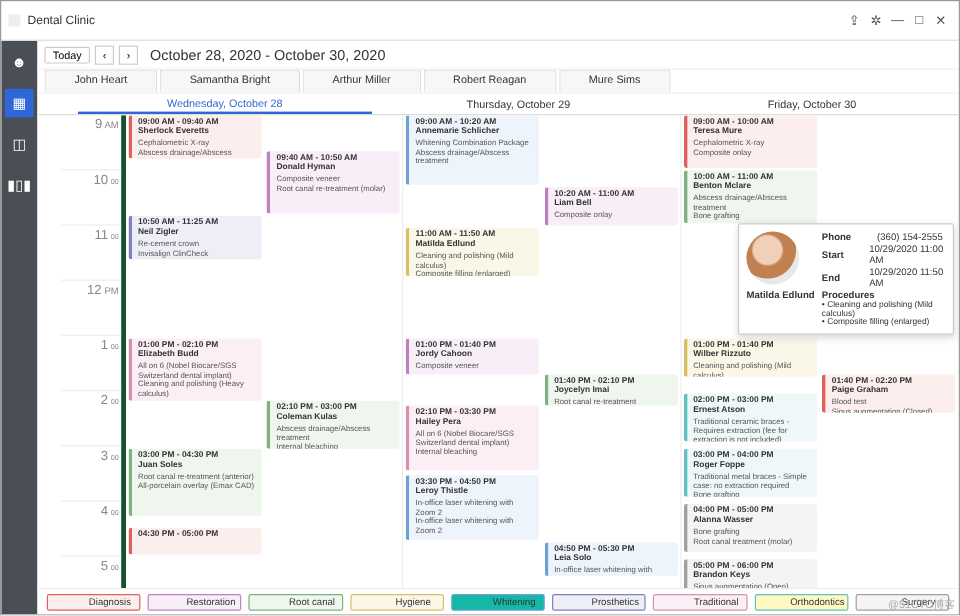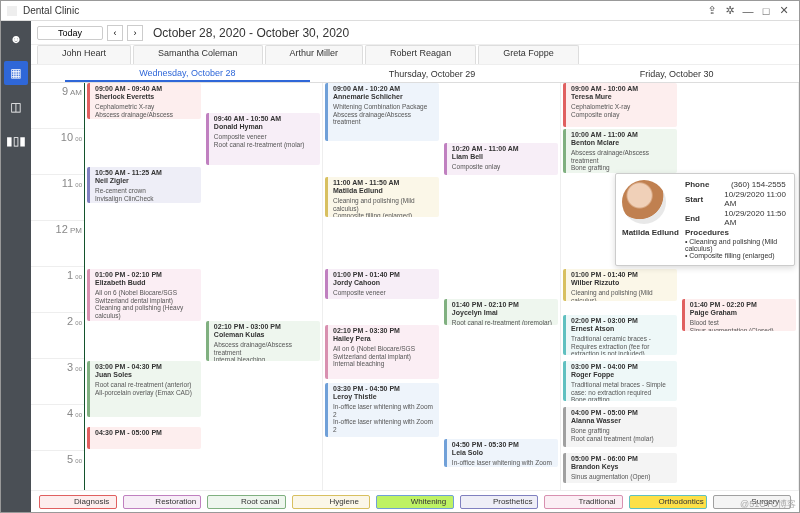--- a/index.html
+++ b/index.html
@@ -1,38 +1,38 @@
 <!DOCTYPE html>
 <html><head>
 <meta charset="utf-8">
 <style>
 * { box-sizing: border-box; margin: 0; padding: 0; }
 body { font-family: "Segoe UI", Arial, sans-serif; font-size: 9px; background: #fff; color: #333; }
 .window { width: 800px; height: 513px; border: 1px solid #999; display: flex; flex-direction: column; overflow: hidden; }
-.titlebar { height: 20px; display: flex; align-items: center; padding: 0 6px; border-bottom: 1px solid #ddd; font-size: 10px; }
+.titlebar { height: 33px; display: flex; align-items: center; padding: 0 6px; border-bottom: 1px solid #ddd; font-size: 10px; }
 .titlebar .logo { width: 10px; height: 10px; background: #eee; margin-right: 6px; }
 .titlebar .spacer { flex: 1; }
 .titlebar .winbtn { width: 18px; text-align: center; color: #555; font-size: 11px; cursor: pointer; }
 .body { flex: 1; display: flex; overflow: hidden; }
 .sidenav { width: 30px; background: #4a4f55; display: flex; flex-direction: column; align-items: center; padding-top: 6px; gap: 10px; }
 .sidenav .navicon { width: 24px; height: 24px; display: flex; align-items: center; justify-content: center; color: #fff; font-size: 12px; border-radius: 2px; }
 .sidenav .navicon.active { background: #2f67d8; }
 .main { flex: 1; display: flex; flex-direction: column; overflow: hidden; }
 .toolbar { height: 24px; display: flex; align-items: center; gap: 4px; padding: 0 6px; border-bottom: 1px solid #eee; }
-.btn { border: 1px solid #ccc; background: #fff; padding: 1px 20px; font-size: 9px; border-radius: 2px; cursor: pointer; }
+.btn { border: 1px solid #ccc; background: #fff; padding: 1px 6px; font-size: 9px; border-radius: 2px; cursor: pointer; }
 .chev { border: 1px solid #ccc; background: #fff; width: 16px; height: 16px; font-size: 9px; display: flex; align-items: center; justify-content: center; cursor: pointer; }
 .date-range { font-size: 12px; margin-left: 6px; }
 .tabs { height: 20px; display: flex; padding: 0 6px; border-bottom: 1px solid #eee; }
 .tab { padding: 2px 24px; border: 1px solid #ddd; border-bottom: none; background: #f7f7f7; font-size: 9px; margin-right: 2px; cursor: pointer; border-radius: 2px 2px 0 0; }
 .dayheaders { height: 18px; display: flex; border-bottom: 1px solid #ddd; justify-content: space-between; }
 .daycol-h { flex: 1; text-align: center; font-size: 9px; display: flex; align-items: center; justify-content: center; }
 .daycol-h.active { color: #2f67d8; border-bottom: 2px solid #2f67d8; }
 .timecol-spacer { width: 34px; }
 .calendar { flex: 1; display: flex; overflow: hidden; position: relative; }
-.timecol { width: 54px; border-right: 1px solid #14532d; }
+.timecol { width: 54px; border-right: 4px solid #14532d; margin-left: 20px; }
 .hour { height: 46px; border-bottom: 1px solid #eee; padding: 2px 2px; font-size: 8px; color: #888; text-align: right; }
 .hour .h { font-size: 11px; }
 .daycols { flex: 1; display: flex; position: relative; }
 .daycol { flex: 1; border-right: 1px solid #eee; position: relative; }
 .event { position: absolute; left: 2px; right: 2px; border-radius: 2px; padding: 2px 3px 2px 5px; font-size: 7px; line-height: 1.2; overflow: hidden; border-left: 3px solid; background: #fdf5f5; }
 .event .t { font-weight: bold; }
 .event .n { font-weight: bold; margin-bottom: 1px; }
 .event .d { color: #555; font-size: 6.5px; }
 .event.w50l { right: 51%; }
 .event.w50r { left: 51%; }
@@ -53,24 +53,24 @@
 .c-whit { border-left-color: #70a0d8; background: #eef4fb; }
 .c-pros { border-left-color: #8080c0; background: #eeeef7; }
 .c-impl { border-left-color: #d890b0; background: #fbeef4; }
 .c-orth { border-left-color: #60c0c0; background: #eef8f8; }
 .c-surg { border-left-color: #a0a0a0; background: #f4f4f4; }
 
 .leg.c-diag { border-color: #e06060; background: #fdeeee; }
 .leg.c-rest { border-color: #c080c0; background: #f7eef7; }
 .leg.c-root { border-color: #80b080; background: #eef6ee; }
 .leg.c-hyg  { border-color: #d8c060; background: #fbf7e8; }
-.leg.c-whit { border-color: #70a0d8; background: #bef264; }
+.leg.c-whit { border-color: #70a0d8; background: #14b8a6; }
 .leg.c-pros { border-color: #8080c0; background: #eeeef7; }
 .leg.c-impl { border-color: #d890b0; background: #fbeef4; }
-.leg.c-orth { border-color: #60c0c0; background: #fde047; }
+.leg.c-orth { border-color: #60c0c0; background: #fef9c3; }
 .leg.c-surg { border-color: #a0a0a0; background: #f4f4f4; }
 </style>
 </head>
 <body>
 
 <div class="window">
   <div class="titlebar">
     <div class="logo"></div>
     <span>Dental Clinic</span>
     <div class="spacer"></div>
@@ -92,24 +92,24 @@
     <div class="main">
       <div class="toolbar">
         <button class="btn">Today</button>
         <button class="chev">‹</button>
         <button class="chev">›</button>
         <span class="date-range">October 28, 2020 - October 30, 2020</span>
       </div>
 
       <div class="tabs" id="tabs">
           <div class="tab">John Heart</div>
-          <div class="tab">Samantha Coleman</div>
+          <div class="tab">Samantha Bright</div>
           <div class="tab">Arthur Miller</div>
           <div class="tab">Robert Reagan</div>
-          <div class="tab">Greta Foppe</div>
+          <div class="tab">Mure Sims</div>
         </div>
 
       <div class="dayheaders">
         <div class="timecol-spacer"></div>
         <div id="dayh" style="flex:1;display:flex;">
             <div class="daycol-h active">Wednesday, October 28</div>
             <div class="daycol-h">Thursday, October 29</div>
             <div class="daycol-h">Friday, October 30</div>
           </div>
       </div>

